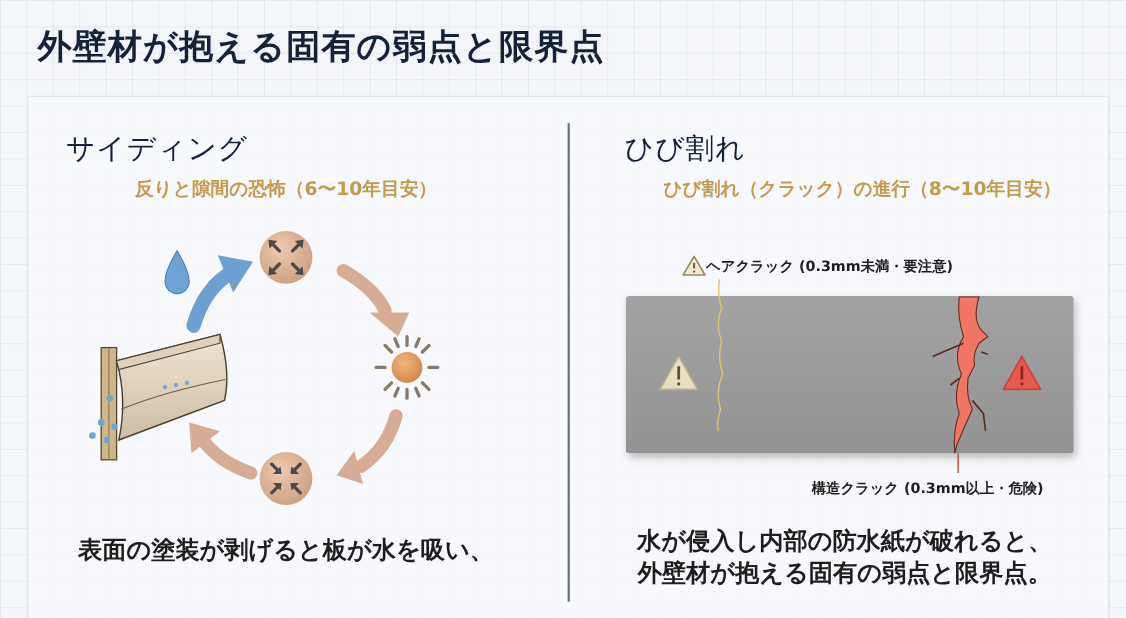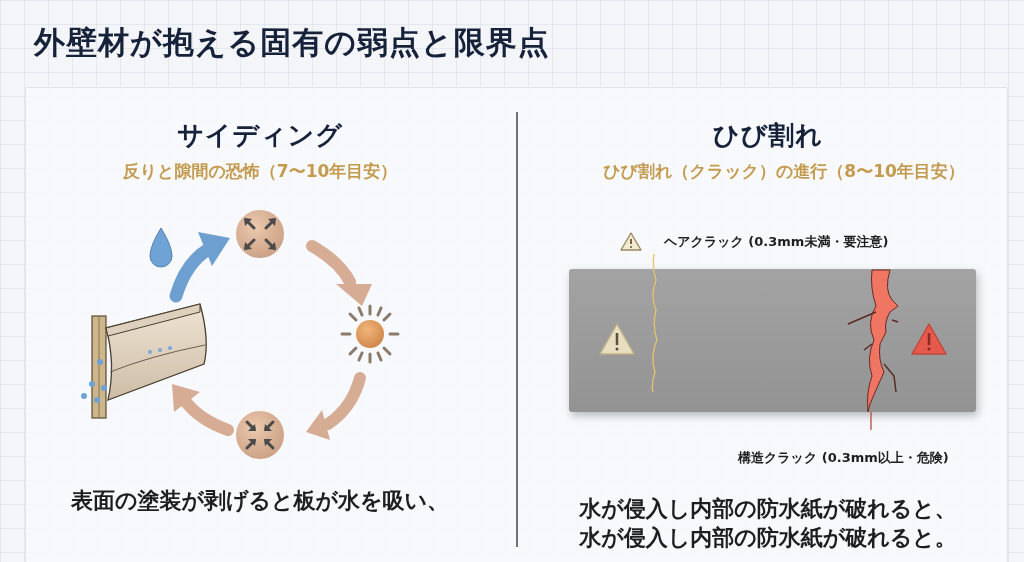--- a/index.html
+++ b/index.html
@@ -23,47 +23,47 @@
     position: absolute; left: 25px; top: 87px; width: 983px; height: 480px;
     background: rgba(247,249,252,0.92);
     border: 1px solid #dfe3ea;
     border-radius: 2px;
   }
   .divider {
     position: absolute; left: 516px; top: 112px; width: 2px; height: 435px;
     background: #6b7280;
   }
   .col-title {
-    position: absolute; font-size: 26px; font-weight: bold; color: #16213a;
-    text-align: center; letter-spacing: 1px;
+    position: absolute; font-size: 26px; font-weight: normal; color: #16213a;
+    letter-spacing: 1px;
   }
   .col-sub {
     position: absolute; font-size: 17px; font-weight: bold; color: #c49a4e;
     text-align: center;
   }
   .desc {
     position: absolute; font-size: 22px; font-weight: bold; color: #1e1e1e;
     text-align: center; line-height: 29px;
   }
   .label {
     position: absolute; font-size: 13px; font-weight: bold; color: #1e1e1e;
-    white-space: nowrap; display: flex; align-items: center; gap: 22px;
+    white-space: nowrap; display: flex; align-items: center; gap: 0;
   }
   svg { position: absolute; overflow: visible; }
 </style>
 </head>
 <body>
 
 <h1 class="page-title">外壁材が抱える固有の弱点と限界点</h1>
 
 <div class="panel"></div>
 <div class="divider"></div>
 
 <div class="col-title" style="left:60px; width:400px; top:118px;">サイディング</div>
-<div class="col-sub" style="left:60px; width:400px; top:160px;">反りと隙間の恐怖（7〜10年目安）</div>
+<div class="col-sub" style="left:60px; width:400px; top:160px;">反りと隙間の恐怖（6〜10年目安）</div>
 
 <svg width="1024" height="562" style="left:0;top:0;">
   <defs>
     <radialGradient id="tanGrad" cx="40%" cy="35%" r="70%">
       <stop offset="0%" stop-color="#ecc9ad"></stop>
       <stop offset="100%" stop-color="#caa084"></stop>
     </radialGradient>
     <radialGradient id="sunGrad" cx="40%" cy="35%" r="70%">
       <stop offset="0%" stop-color="#f1b57c"></stop>
       <stop offset="100%" stop-color="#cf8648"></stop>
@@ -203,20 +203,20 @@
     <line x1="617" y1="333" x2="617" y2="345" stroke="#5a5040" stroke-width="2.5"></line>
     <circle cx="617" cy="349" r="1.5" fill="#5a5040"></circle>
   </g>
   <g>
     <polygon points="929,324 946,354 912,354" fill="#e55a4c" stroke="#c0483c" stroke-width="1.5" stroke-linejoin="round"></polygon>
     <line x1="929" y1="333" x2="929" y2="345" stroke="#8a2a22" stroke-width="2.5"></line>
     <circle cx="929" cy="349" r="1.5" fill="#8a2a22"></circle>
   </g>
 </svg>
 
-<div class="label" style="left:738px; top:435px;margin-top:14px;">
+<div class="label" style="left:738px; top:435px;">
   <span>構造クラック (0.3mm以上・危険)</span>
 </div>
 
-<div class="desc" style="left:568px; width:400px; top:494px;">
+<div class="desc" style="left:568px; width:400px; top:478px;">
   <div>水が侵入し内部の防水紙が破れると、</div>
-  <div>水が侵入し内部の防水紙が破れると。</div>
+  <div>外壁材が抱える固有の弱点と限界点。</div>
 </div>
 
 </body></html>

